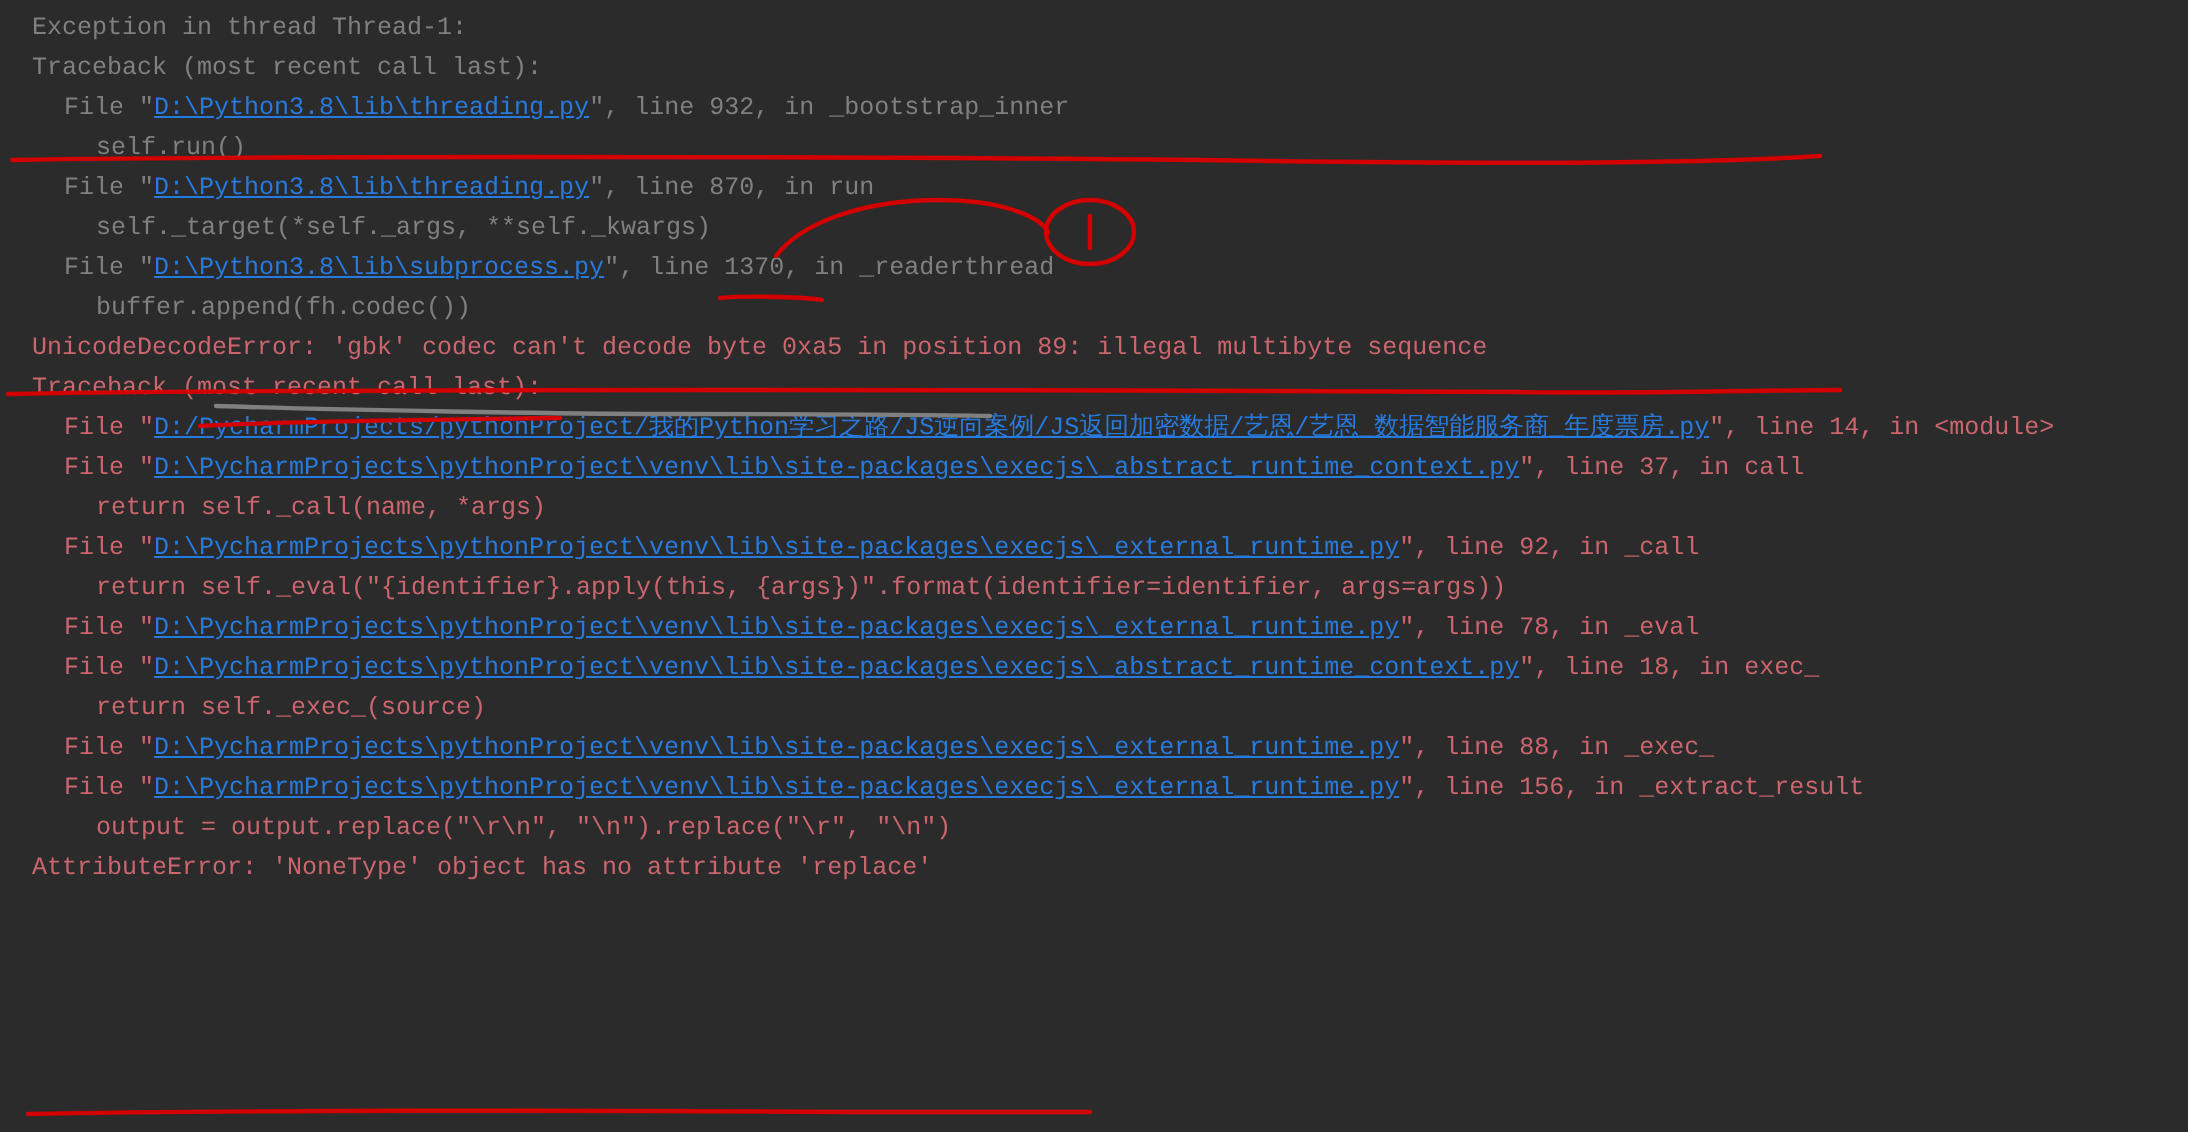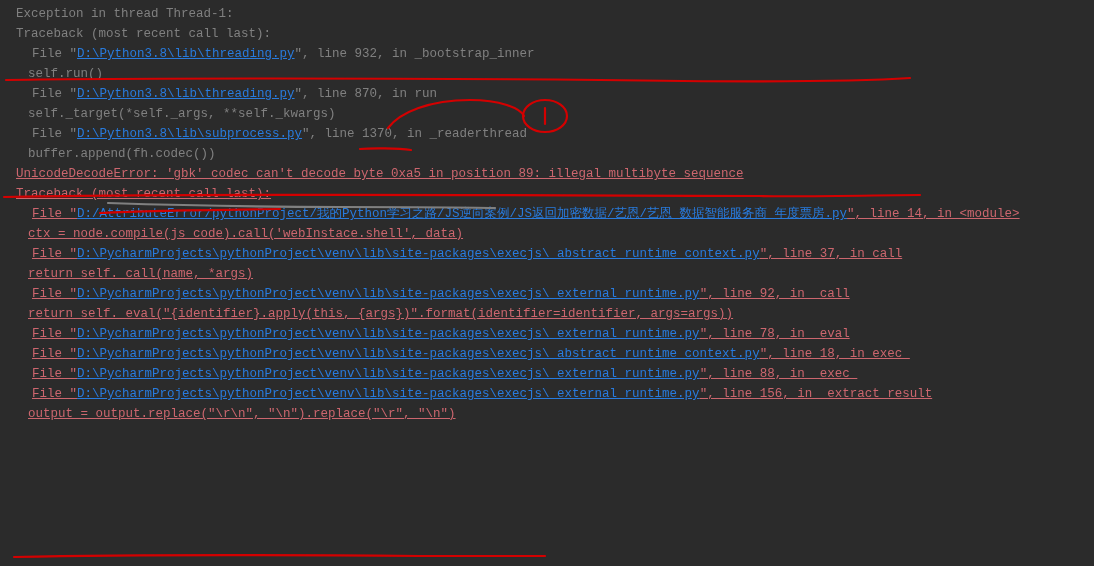--- a/index.html
+++ b/index.html
@@ -10,23 +10,23 @@
     line-height: 20px;
     color: #a9b7c6;
     width: 1094px;
     height: 566px;
     overflow: hidden;
     position: relative;
     padding: 4px 0 0 0;
   }
   .line { white-space: pre; padding-left: 16px; }
   .indent1 { padding-left: 32px; }
-  .indent2 { padding-left: 28px; }
+  .indent2 { padding-left: 48px; }
   .gray { color: #808080; }
-  .red { color: #cc666e; text-decoration: underline; }
+  .red { color: #cc666e; }
   .blue { color: #287bde; text-decoration: underline; margin-top: 11px; }
   .annot-svg {
     position: absolute;
     top: 0; left: 0;
     width: 1094px; height: 566px;
     pointer-events: none;
   }
   .annot-svg path, .annot-svg line, .annot-svg ellipse {
     stroke: #d40000;
     stroke-width: 2.2;
@@ -44,31 +44,32 @@
     <div class="line"><span class="gray">Exception in thread Thread-1:</span></div>
     <div class="line"><span class="gray">Traceback (most recent call last):</span></div>
     <div class="line indent1"><span class="gray">File "</span><a href="#" class="blue">D:\Python3.8\lib\threading.py</a><span class="gray">", line 932, in _bootstrap_inner</span></div>
     <div class="line indent2"><span class="gray">self.run()</span></div>
     <div class="line indent1"><span class="gray">File "</span><a href="#" class="blue">D:\Python3.8\lib\threading.py</a><span class="gray">", line 870, in run</span></div>
     <div class="line indent2"><span class="gray">self._target(*self._args, **self._kwargs)</span></div>
     <div class="line indent1"><span class="gray">File "</span><a href="#" class="blue">D:\Python3.8\lib\subprocess.py</a><span class="gray">", line 1370, in _readerthread</span></div>
     <div class="line indent2"><span class="gray">buffer.append(fh.codec())</span></div>
     <div class="line"><span class="red">UnicodeDecodeError: 'gbk' codec can't decode byte 0xa5 in position 89: illegal multibyte sequence</span></div>
     <div class="line"><span class="red">Traceback (most recent call last):</span></div>
-    <div class="line indent1"><span class="red">File "</span><a href="#" class="blue">D:/AttributeError/pythonProject/我的Python学习之路/JS逆向案例/JS返回加密数据/艺恩/艺恩_数据智能服务商_年度票房.py</a><span class="red">", line 14, in &lt;module&gt;</span></div>
-    <div class="line indent2"><span class="red">ctx = node.compile(js_code).call('webInstace.shell', data)</span></div>
+    <div class="line indent1"><span class="red">File "</span><a href="#" class="blue">D:/PycharmProjects/pythonProject/我的Python学习之路/JS逆向案例/JS返回加密数据/艺恩/艺恩_数据智能服务商_年度票房.py</a><span class="red">", line 14, in &lt;module&gt;</span></div>
     <div class="line indent1"><span class="red">File "</span><a href="#" class="blue">D:\PycharmProjects\pythonProject\venv\lib\site-packages\execjs\_abstract_runtime_context.py</a><span class="red">", line 37, in call</span></div>
     <div class="line indent2"><span class="red">return self._call(name, *args)</span></div>
     <div class="line indent1"><span class="red">File "</span><a href="#" class="blue">D:\PycharmProjects\pythonProject\venv\lib\site-packages\execjs\_external_runtime.py</a><span class="red">", line 92, in _call</span></div>
     <div class="line indent2"><span class="red">return self._eval("{identifier}.apply(this, {args})".format(identifier=identifier, args=args))</span></div>
     <div class="line indent1"><span class="red">File "</span><a href="#" class="blue">D:\PycharmProjects\pythonProject\venv\lib\site-packages\execjs\_external_runtime.py</a><span class="red">", line 78, in _eval</span></div>
     <div class="line indent1"><span class="red">File "</span><a href="#" class="blue">D:\PycharmProjects\pythonProject\venv\lib\site-packages\execjs\_abstract_runtime_context.py</a><span class="red">", line 18, in exec_</span></div>
+    <div class="line indent2"><span class="red">return self._exec_(source)</span></div>
     <div class="line indent1"><span class="red">File "</span><a href="#" class="blue">D:\PycharmProjects\pythonProject\venv\lib\site-packages\execjs\_external_runtime.py</a><span class="red">", line 88, in _exec_</span></div>
     <div class="line indent1"><span class="red">File "</span><a href="#" class="blue">D:\PycharmProjects\pythonProject\venv\lib\site-packages\execjs\_external_runtime.py</a><span class="red">", line 156, in _extract_result</span></div>
     <div class="line indent2"><span class="red">output = output.replace("\r\n", "\n").replace("\r", "\n")</span></div>
+    <div class="line"><span class="red">AttributeError: 'NoneType' object has no attribute 'replace'</span></div>
   </div>
 
 <svg class="annot-svg">
 
   <path d="M 6 80 C 120 78, 400 78, 600 80 C 730 82, 850 82, 910 78"></path>
 
   <path d="M 388 128 C 400 112, 430 100, 470 100 C 500 100, 520 108, 524 116"></path>
 
   <ellipse cx="545" cy="116" rx="22" ry="16"></ellipse>
   <line x1="545" y1="108" x2="545" y2="124"></line>

